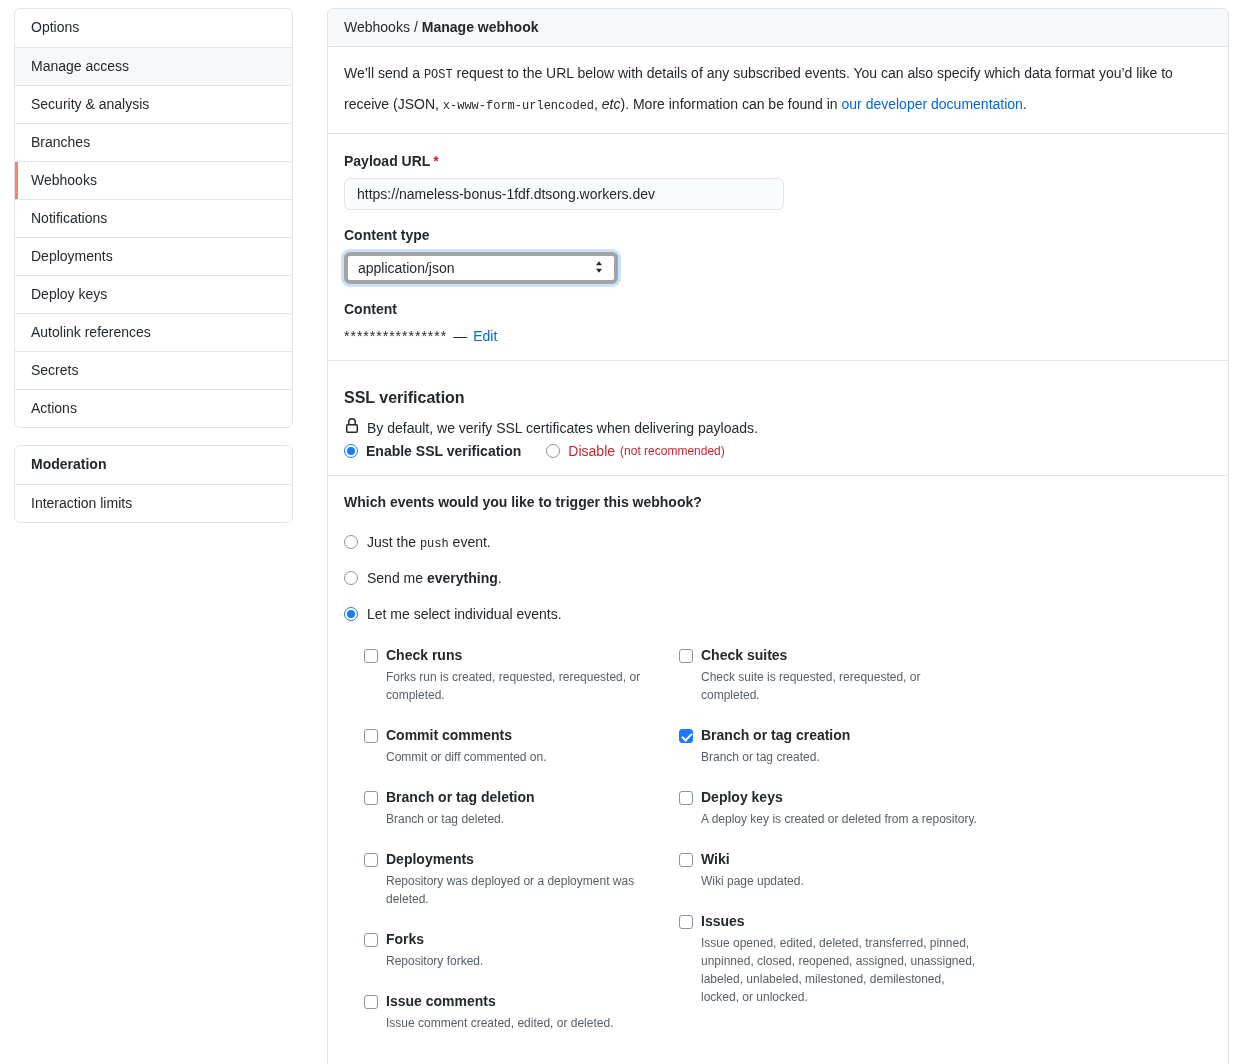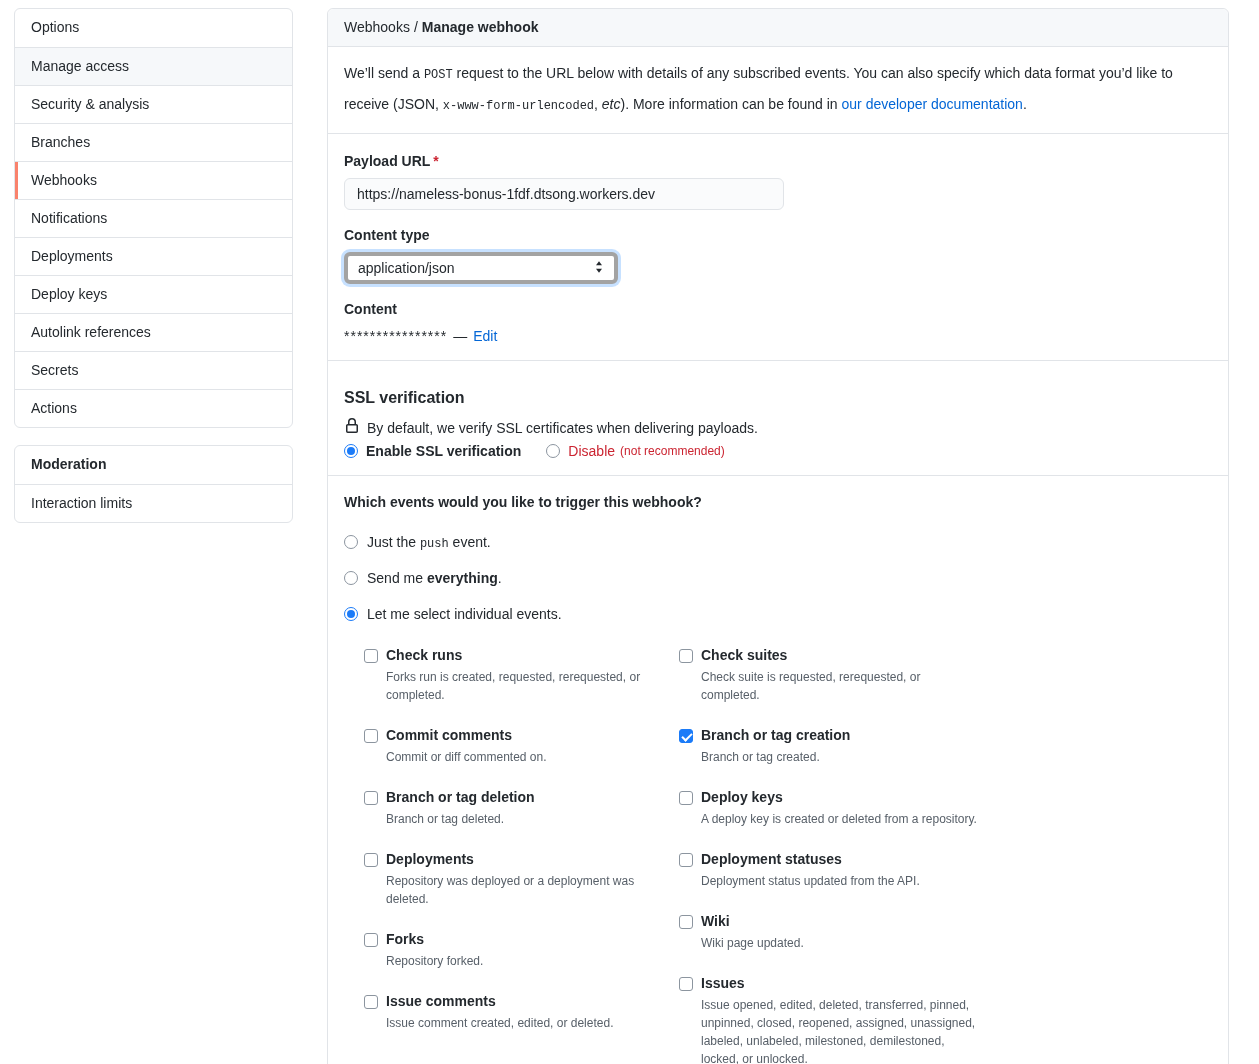--- a/index.html
+++ b/index.html
@@ -252,27 +252,20 @@
             <div class="event-item">
               <div class="event-head">
                 <span class="checkbox"></span>
                 <span class="event-label">Deploy keys</span>
               </div>
               <p class="event-desc">A deploy key is created or deleted from a repository.</p>
             </div>
             <div class="event-item">
               <div class="event-head">
                 <span class="checkbox"></span>
-                <span class="event-label">Deployment statuses</span>
-              </div>
-              <p class="event-desc">Deployment status updated from the API.</p>
-            </div>
-            <div class="event-item">
-              <div class="event-head">
-                <span class="checkbox"></span>
                 <span class="event-label">Wiki</span>
               </div>
               <p class="event-desc">Wiki page updated.</p>
             </div>
             <div class="event-item">
               <div class="event-head">
                 <span class="checkbox"></span>
                 <span class="event-label">Issues</span>
               </div>
               <p class="event-desc">Issue opened, edited, deleted, transferred, pinned, unpinned, closed, reopened, assigned, unassigned, labeled, unlabeled, milestoned, demilestoned, locked, or unlocked.</p>

